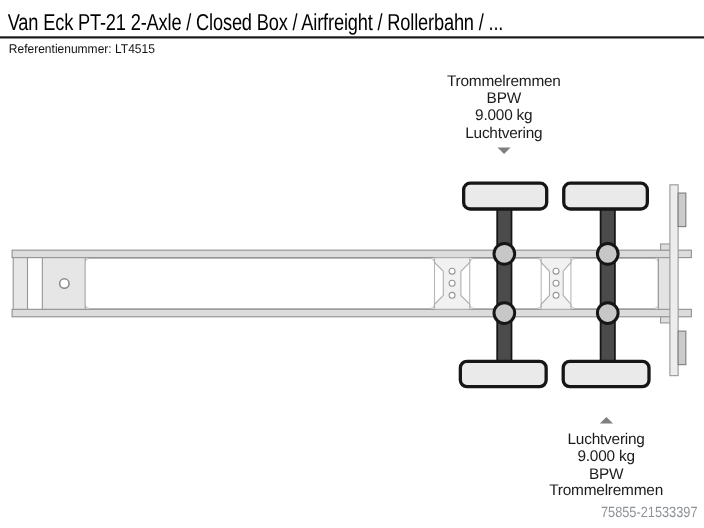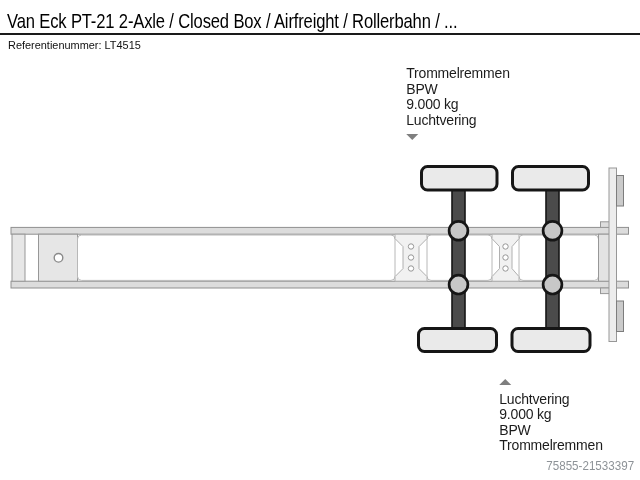--- a/index.html
+++ b/index.html
@@ -21,21 +21,21 @@
   .title-divider{
     position:absolute;left:0;top:33px;width:640px;height:2px;background:#1a1a1a;
   }
   .reference{
     position:absolute;left:8px;top:39px;
     font-size:11.5px;color:#111;white-space:nowrap;
     transform:scaleX(0.95);transform-origin:0 50%;
   }
 
   .callout{
-    position:absolute;text-align:left;
+    position:absolute;text-align:center;
     font-size:14px;line-height:15.5px;color:#1c1c1c;
     letter-spacing:-0.2px;white-space:nowrap;
   }
   .callout-top{left:458px;top:66px;transform:translateX(-50%);}
   .callout-bottom{left:551px;top:376px;transform:translateX(-50%);}
 
   .arrow-down{
     display:inline-block;width:0;height:0;margin-top:5px;
     border-left:6px solid transparent;border-right:6px solid transparent;
     border-top:6.5px solid #7f7f7f;

